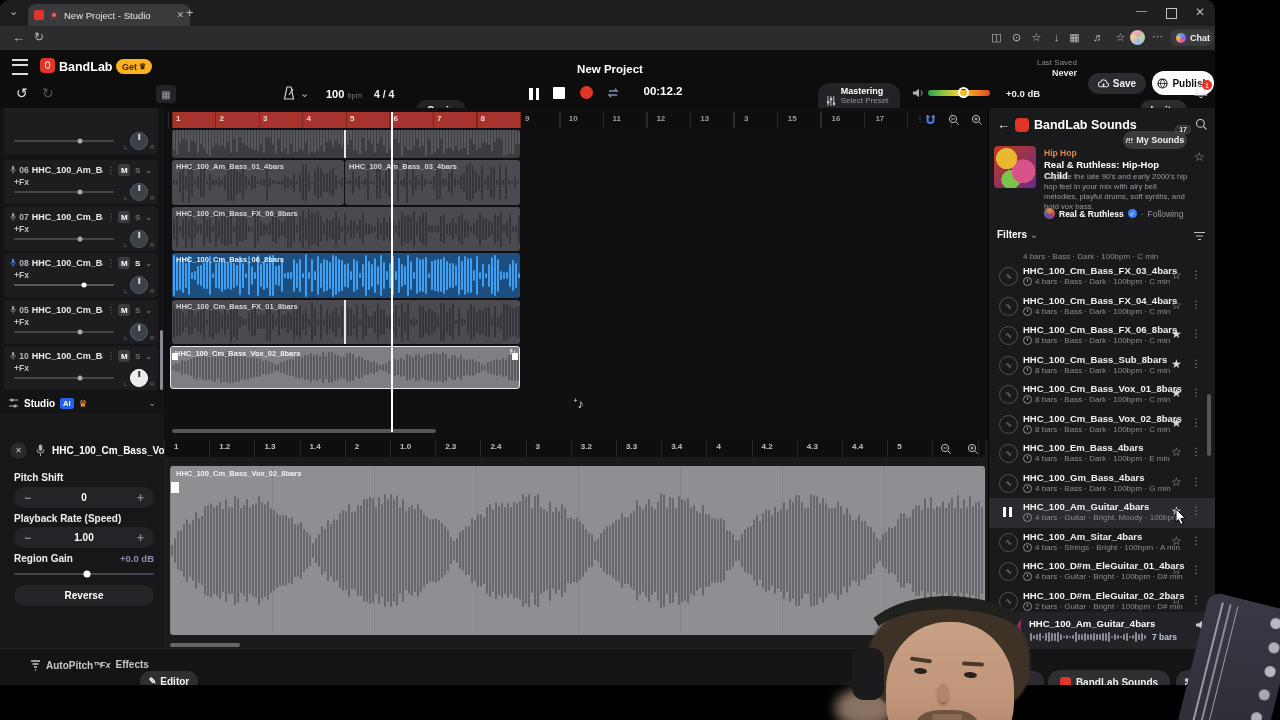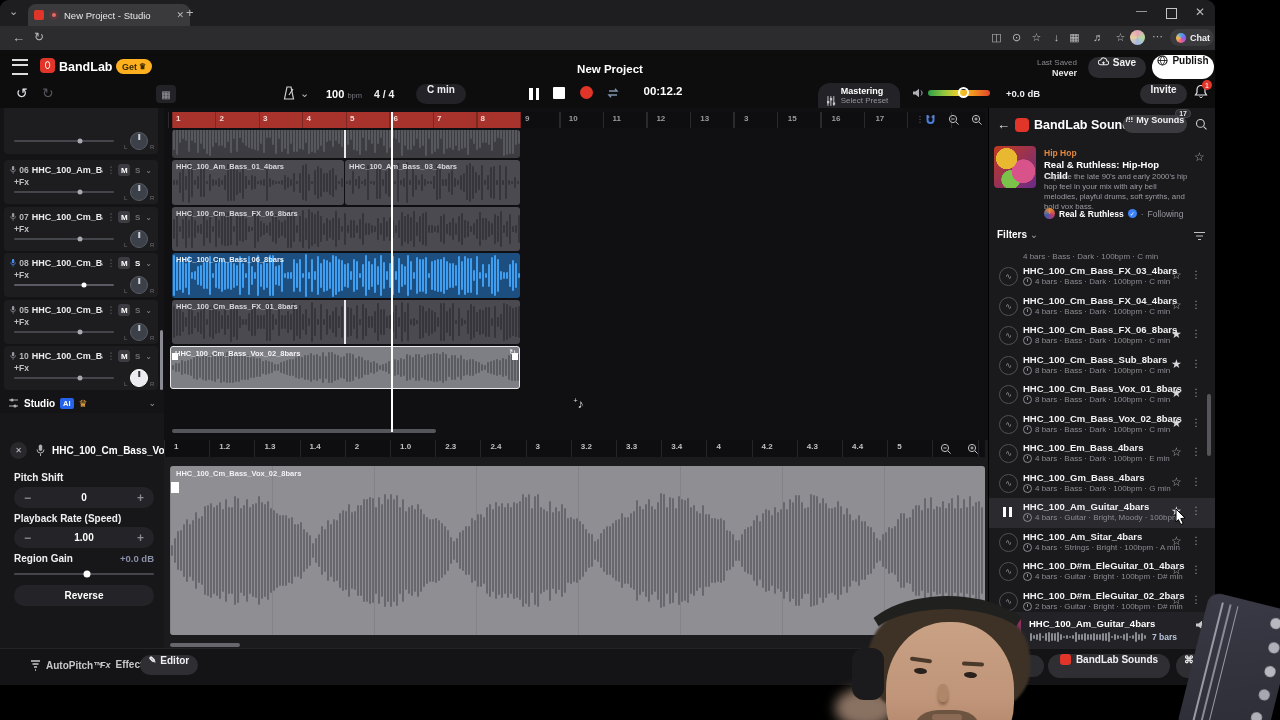--- a/index.html
+++ b/index.html
@@ -11,22 +11,22 @@
   
   .tabbar{position:absolute;left:0;top:0;width:100%;height:26px;background:#1e1e20;}
   .tab{position:absolute;left:28px;top:4px;width:150px;height:22px;background:#3a3a3d;border-radius:8px 8px 0 0;
     display:flex;align-items:center;padding:0 6px;gap:5px;font-size:9.5px;color:#e6e6e8;}
   .toolbar{position:absolute;left:0;top:26px;width:100%;height:24px;background:#2c2c2e;}
   .urlpill{position:absolute;left:55px;top:29px;width:925px;height:18px;border-radius:9px;background:#3b3b3e;
     display:flex;align-items:center;gap:6px;padding:0 10px;font-size:9.5px;color:#d4d4d8;}
   .glyph{color:#b9b9be;font-size:11px;line-height:1;}
   
   .apphdr{position:absolute;left:0;top:50px;width:100%;height:58px;background:#0d0d0e;border-bottom:1px solid #000;}
-  .pill{border-radius:11px;background:#232327;display:flex;justify-content:center;
-    font-size:10px;font-weight:bold;color:#f0f0f2;}
+  .pill{border-radius:11px;background:#232327;display:flex;align-items:center;justify-content:center;
+    font-size:10px;font-weight:bold;color:#f0f0f2;margin-top:16px;}
   .getbadge{background:#ffb01f;color:#3c2b00;border-radius:9px;font-size:9px;font-weight:bold;
     display:flex;align-items:center;justify-content:center;gap:2px;}
   .whitepill{background:#fff;color:#111;}
   .grad-slider{background:linear-gradient(90deg,#2e9e46,#8ec63f,#f2d029,#ef8e1f,#e2452a);border-radius:3px;}
   
   .tcard{position:absolute;left:4px;width:154px;background:#1d1d20;border-radius:4px;overflow:hidden;}
   .tname{font-size:9px;font-weight:bold;color:#ececf0;white-space:nowrap;overflow:hidden;max-width:76px;}
   .mspill{width:15px;height:12px;border-radius:3px;background:#3c3c42;color:#fff;font-size:8px;font-weight:bold;
     display:inline-flex;align-items:center;justify-content:center;}
   .soff{color:#6d6d74;font-size:8px;font-weight:bold;width:12px;text-align:center;}

